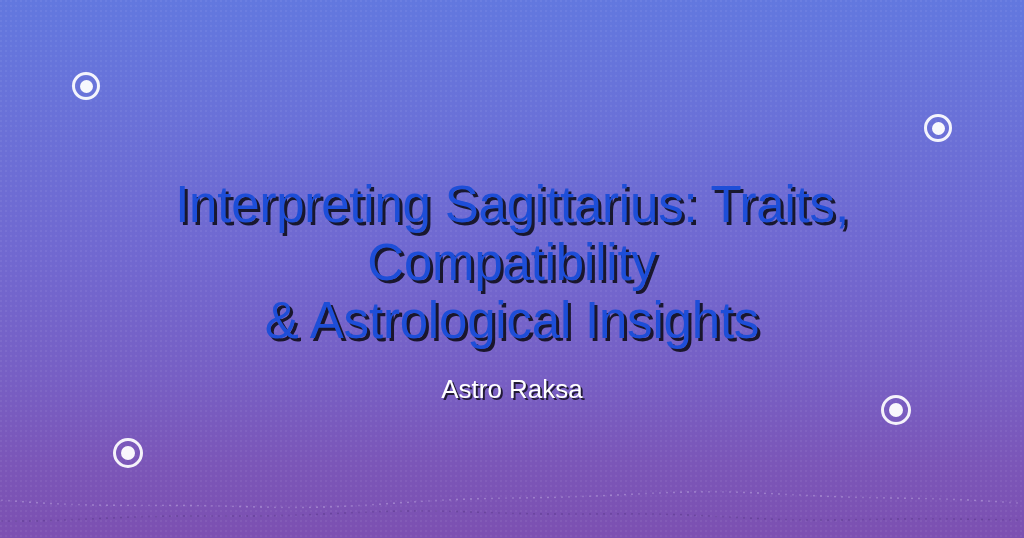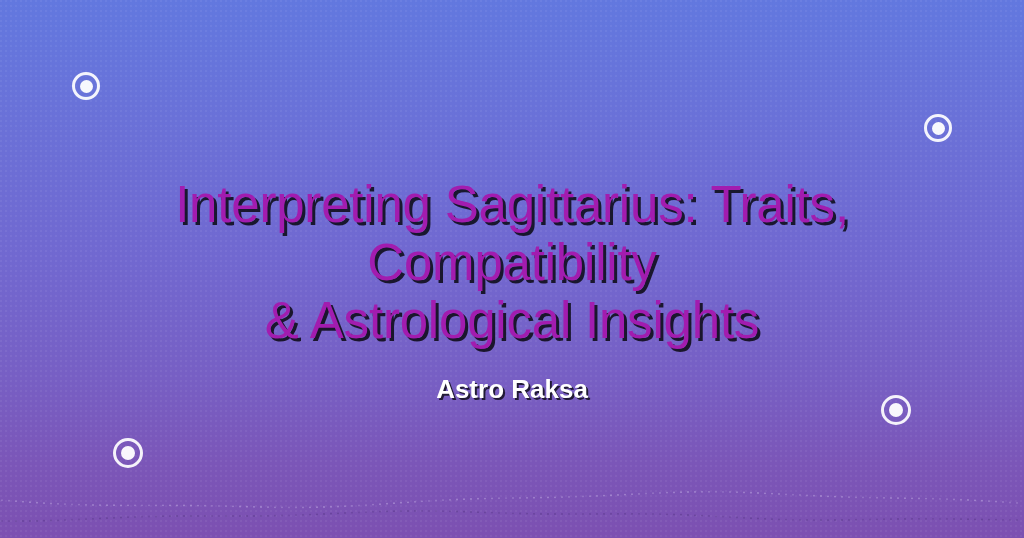--- a/index.html
+++ b/index.html
@@ -84,32 +84,32 @@
     justify-content: flex-start;
   }
 
   .slide-title {
     width: 960px;
     margin: 176px 0 0 0;
     text-align: center;
     font-size: 51px;
     line-height: 58px;
     font-weight: 400;
-    color: #a21caf;
+    color: #1d4ed8;
     letter-spacing: -0.2px;
     text-shadow: 3px 3px 0 rgba(0,0,0,0.78);
     white-space: pre-line;
   }
 
   .slide-subtitle {
     margin: 23px 0 0 0;
     text-align: center;
     font-size: 26px;
     line-height: 32px;
-    font-weight: 700;
+    font-weight: 400;
     color: #ffffff;
     text-shadow: 2px 2px 0 rgba(0,0,0,0.72);
   }
 </style>
 </head>
 <body>
 
 <div id="slide-root">
 
   <div class="slide-bg"></div>

